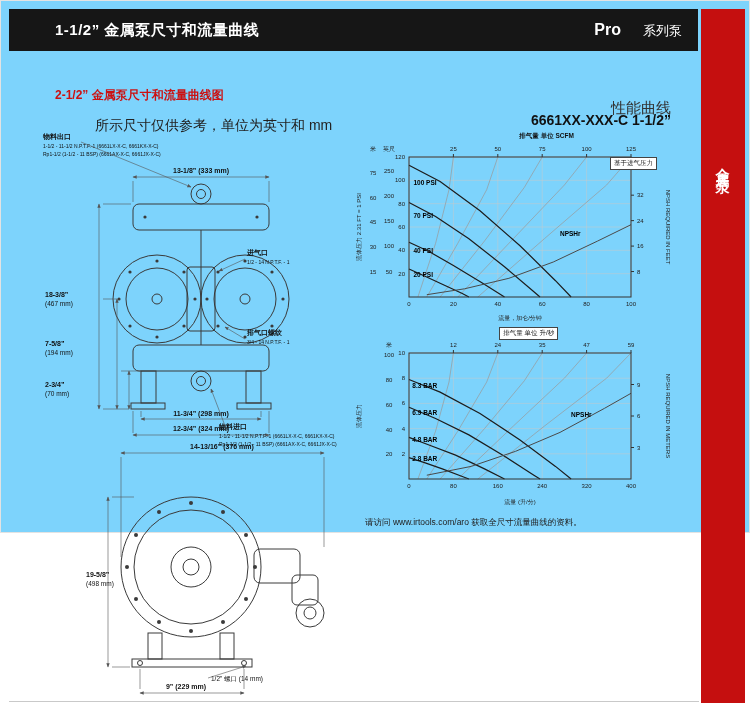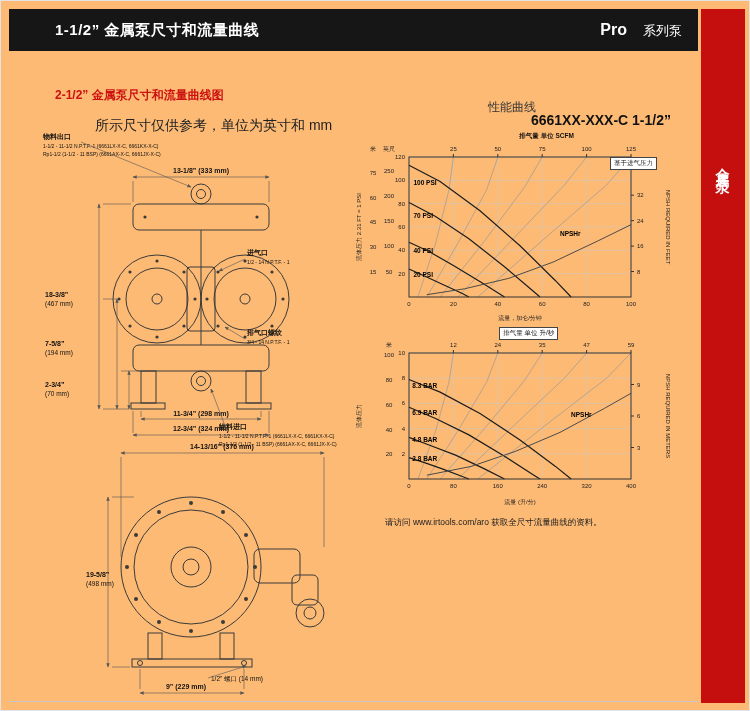--- a/index.html
+++ b/index.html
@@ -1,42 +1,42 @@
 <!DOCTYPE html>
 <html><head>
 <meta charset="utf-8">
 <style>
   *{margin:0;padding:0;box-sizing:border-box}
   html,body{width:750px;height:711px;background:#fff;font-family:"Liberation Sans","DejaVu Sans",sans-serif;overflow:hidden}
-  .page{position:absolute;left:0;top:0;width:750px;height:711px;background:#fdba74;border:1px solid #e3e3e3}
+  .page{position:absolute;left:0;top:0;width:750px;height:533px;background:#7dd3fc;border:1px solid #e3e3e3}
   .header{position:absolute;left:8px;top:8px;width:689px;height:42px;background:#161616;color:#fff;display:flex;align-items:center;justify-content:space-between;padding:0 16px 0 46px}
   .header-title{font-size:15px;font-weight:bold;letter-spacing:.5px}
   .header-right{font-size:13px;white-space:nowrap}
-  .header-right .pro{font-weight:bold;font-size:16px;margin-right:16px}
+  .header-right .pro{font-weight:bold;font-size:16px;margin-right:22px}
   .side-tab{position:absolute;right:4px;top:8px;width:44px;height:694px;background:#c50f0f}
   .side-tab-text{position:absolute;top:148px;left:50%;transform:translateX(-50%);writing-mode:vertical-rl;color:#fff;font-weight:bold;font-size:14px;letter-spacing:6px;white-space:nowrap}
   .section-heading{position:absolute;left:54px;top:86px;font-size:12px;color:#cc1111;font-weight:bold}
   .units-note{position:absolute;left:94px;top:116px;font-size:14px;color:#222}
   svg.drawing{position:absolute}
   #front-view{left:40px;top:128px}
   #bottom-view{left:85px;top:436px}
   .draw *{fill:none;stroke:#3a3a3a;stroke-width:1}
   .draw .dot{fill:#3a3a3a;stroke:none}
   .dim{stroke:#555;stroke-width:.6;fill:none}
   text.dlabel{font-size:7px;fill:#111;font-weight:bold}
   text.dsub{font-size:6.5px;fill:#111}
   text.callout-title{font-size:7px;font-weight:bold;fill:#111}
   text.callout-spec{font-size:5px;fill:#111}
   .chart-col{position:absolute;left:352px;top:98px;width:318px}
-  .chart-suptitle{text-align:center;font-size:12px;color:#333;height:13px}
+  .chart-suptitle{text-align:right;font-size:15px;color:#333;height:13px}
   .chart-title{text-align:right;font-size:14px;font-weight:bold;color:#111;height:15px}
   .chart-wrap{position:relative}
   .chart-note{position:absolute;top:30px;right:14px;border:1px solid #444;font-size:6.5px;padding:1px 3px;color:#111;background:#fff;white-space:nowrap}
   .chart2-toplabel{position:absolute;top:0;left:46%;border:1px solid #444;font-size:6.5px;padding:1px 3px;color:#111;background:#fff;white-space:nowrap}
-  .footer-note{margin-top:6px;margin-left:32px;font-size:8.5px;color:#222}
+  .footer-note{margin-top:6px;margin-left:12px;font-size:8.5px;color:#222}
   .bottom-rule{position:absolute;left:8px;top:700px;width:690px;height:1px;background:#c9c9c9}
   
   .grid{stroke:#c9c9c9;stroke-width:.5}
   .frame{fill:none;stroke:#333;stroke-width:1}
   .air{fill:none;stroke:#9a9a9a;stroke-width:.7}
   .perf{fill:none;stroke:#1c1c1c;stroke-width:1.2}
   .npsh{fill:none;stroke:#4a4a4a;stroke-width:1}
   text.tick{font-size:6px;fill:#222}
   text.axis{font-size:6px;fill:#222}
   text.slabel{font-size:6.5px;font-weight:bold;fill:#000}

